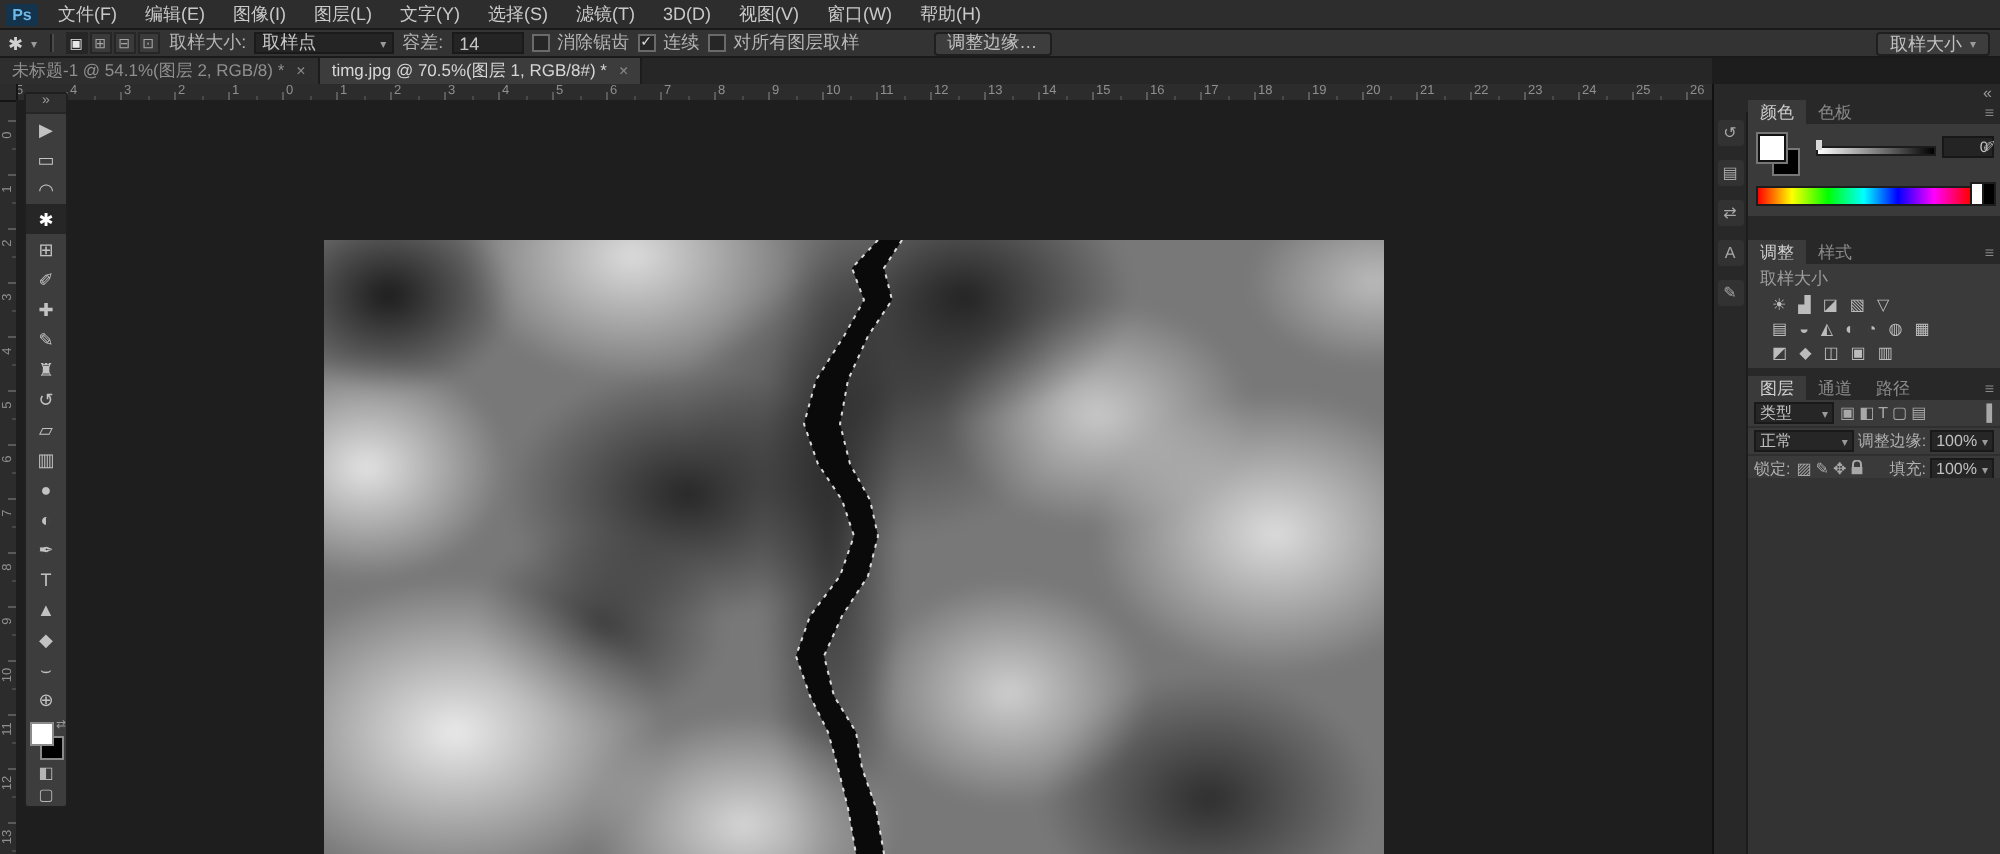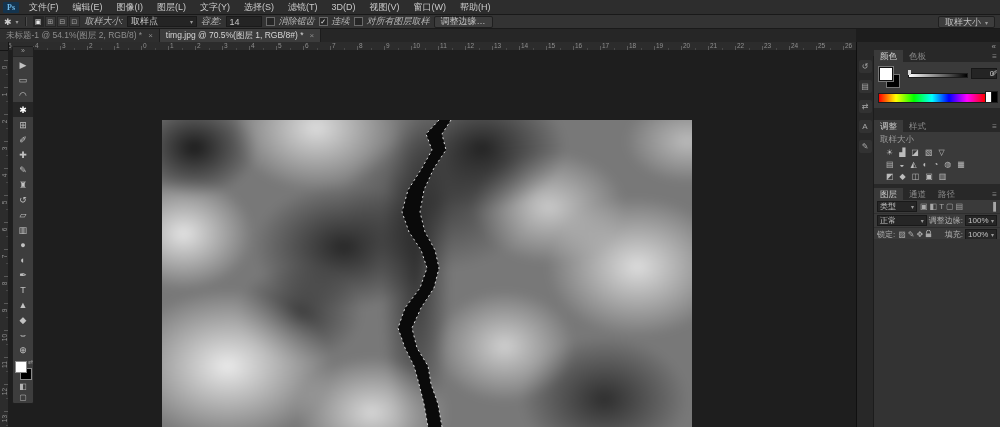--- a/index.html
+++ b/index.html
@@ -2,39 +2,39 @@
 <html><head>
 <meta charset="utf-8">
 <style>
   html,body{margin:0;padding:0;background:#111;}
   #root{position:relative;width:1000px;height:427px;background:#1d1d1d;overflow:hidden;
         font-family:"Liberation Sans",sans-serif;-webkit-font-smoothing:antialiased;}
   
   #menu-bar{position:absolute;top:0;left:0;right:0;height:14px;background:#2d2d2d;
             border-bottom:1px solid #191919;display:flex;align-items:center;padding-left:3px;}
   .ps-logo{width:16px;height:11px;background:#14344e;color:#6fb9e8;font-size:8px;font-weight:bold;
-           display:flex;align-items:center;justify-content:center;border-radius:1px;margin-right:3px;font-family:Liberation Serif, serif;}
+           display:flex;align-items:center;justify-content:center;border-radius:1px;margin-right:3px;}
   .menu-item{padding:0 7px;font-size:9px;color:#c9c9c9;line-height:14px;white-space:nowrap;}
   
   #options-bar{position:absolute;top:15px;left:0;right:0;height:13px;background:#333333;
                border-bottom:1px solid #1a1a1a;display:flex;align-items:center;gap:4px;
                font-size:9px;color:#b5b5b5;padding-left:4px;}
   .ob-icon{color:#d0d0d0;font-size:9px;line-height:10px;}
   .caret{font-size:6px;color:#9a9a9a;}
   .vdiv{width:1px;height:9px;background:#1f1f1f;border-right:1px solid #4a4a4a;margin:0 2px;}
   .selmode{width:9px;height:9px;display:inline-flex;align-items:center;justify-content:center;
            font-size:7px;color:#a5a5a5;background:#3a3a3a;border:1px solid #262626;margin-right:1px;}
   .selmode.on{background:#262626;color:#e8e8e8;}
   .obox{background:#242424;border:1px solid #1a1a1a;height:9px;display:inline-flex;align-items:center;
         padding:0 3px;color:#c6c6c6;gap:3px;white-space:nowrap;}
   .cb{width:7px;height:7px;border:1px solid #6a6a6a;background:#262626;display:inline-flex;
       align-items:center;justify-content:center;font-size:7px;line-height:7px;color:#e0e0e0;}
-  .ob-label{white-space:nowrap;font-style:italic;}
+  .ob-label{white-space:nowrap;}
   .ob-btn{background:#3d3d3d;border:1px solid #1f1f1f;border-radius:2px;height:10px;
-          display:inline-flex;align-items:center;padding:0 6px;color:#c0c0c0;white-space:nowrap;}
+          display:inline-flex;align-items:center;padding:0 6px;color:#c0c0c0;white-space:nowrap;margin-left:33px;}
   #workspace-btn{position:absolute;right:5px;top:1px;}
   
   #tab-bar{position:absolute;top:29px;left:0;width:856px;height:13px;background:#262626;display:flex;}
   .doctab{display:flex;align-items:center;padding:0 6px;font-size:8.5px;background:#2e2e2e;
           color:#8f8f8f;border-right:1px solid #1c1c1c;white-space:nowrap;}
   .doctab.active{background:#3c3c3c;color:#d6d6d6;}
   .tabclose{margin-left:6px;color:#8a8a8a;font-size:8px;}
   
   #document-area{position:absolute;top:42px;left:0;width:856px;height:385px;background:#1f1f1f;}
   #ruler-corner{position:absolute;top:0;left:0;width:8px;height:8px;background:#2c2c2c;

